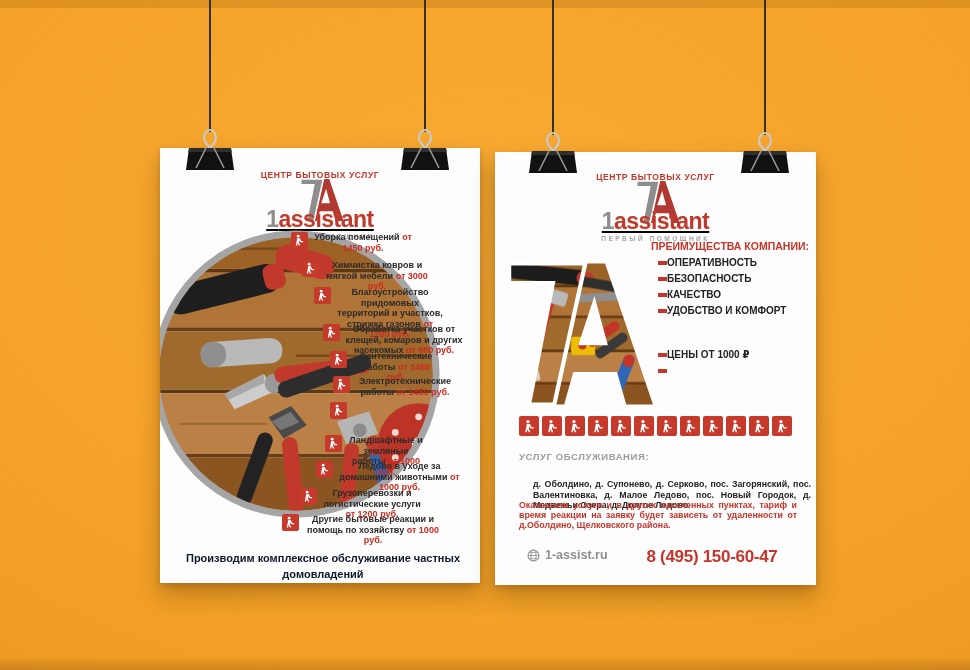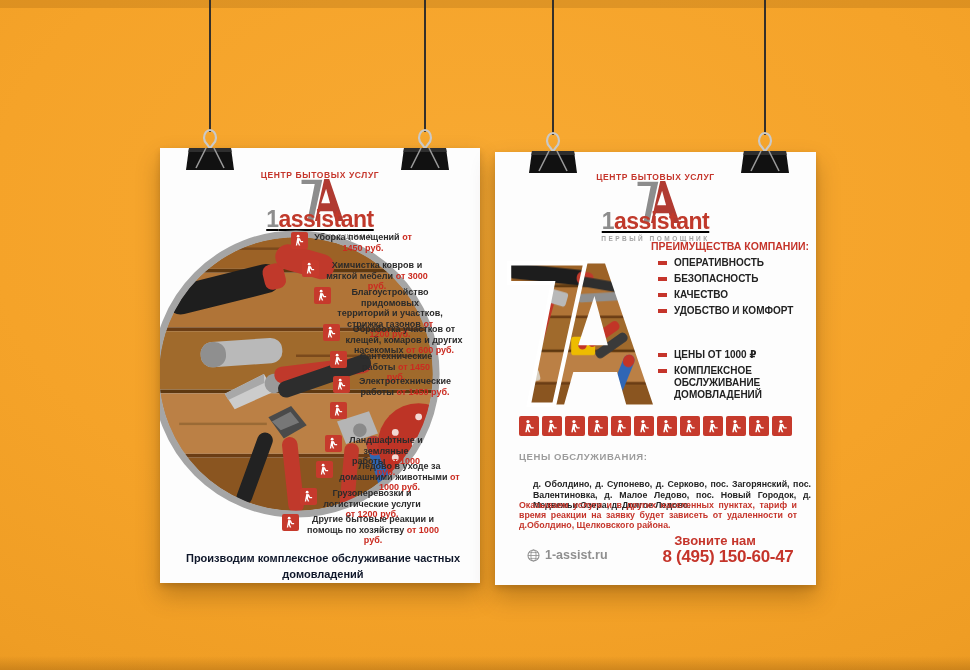--- a/index.html
+++ b/index.html
@@ -26,21 +26,21 @@
   .svc{position:absolute;display:flex;align-items:flex-start;gap:5px;text-align:center;}
   .sq{flex:0 0 auto;width:17px;height:17px;border-radius:2px;background:#c63a2c;
       display:flex;align-items:center;justify-content:center;}
   .sq svg{width:13px;height:13px;fill:#fff;}
   .svc p{margin:0;font-size:9px;line-height:10.5px;font-weight:bold;color:#2b2b2b;}
   .svc .price{color:#cb2b20;}
   .slogan{position:absolute;left:12px;right:6px;text-align:center;color:#0f172a;
           font-weight:bold;font-size:11px;line-height:16px;}
   
   .adv-title{position:absolute;color:#c5352b;font-weight:bold;font-size:10.5px;}
-  .adv-item{position:absolute;display:flex;gap:7px;font-size:10px;line-height:12px;
+  .adv-item{position:absolute;display:flex;font-size:10px;line-height:12px;
             font-weight:bold;color:#222;}
   .adv-item .dash{flex:0 0 auto;width:9px;height:3.5px;background:#c5352b;margin-top:4px;}
   .strip{position:absolute;display:flex;gap:3px;}
   .strip .sq{width:20px;height:20px;}
   .strip .sq svg{width:15px;height:15px;}
   .zone-title{position:absolute;color:#9c9c9c;font-weight:bold;font-size:9.5px;letter-spacing:.6px;}
   .zone-text{position:absolute;font-size:8.8px;line-height:10.6px;font-weight:bold;
              color:#242424;text-align:justify;margin:14px;}
   .zone-note{position:absolute;font-size:8.8px;line-height:10px;font-weight:bold;
              color:#c5352b;text-align:justify;margin:0;}
@@ -306,21 +306,20 @@
     <div class="adv-item" style="left:163px;top:153px;width:155px">
         <span class="dash"></span>
         <span>УДОБСТВО И КОМФОРТ</span>
       </div>
     <div class="adv-item" style="left:163px;top:197px;width:150px">
         <span class="dash"></span>
         <span>ЦЕНЫ ОТ 1000 ₽</span>
       </div>
     <div class="adv-item" style="left:163px;top:213px;width:120px">
         <span class="dash"></span>
-        <span>КОМПЛЕКСНОЕ ОБСЛУЖИВАНИЕ ДОМОВЛАДЕНИЙ</span>
       </div>
 
     <div class="strip" style="left:24px;top:264px">
       <span class="sq">
           <svg viewBox="0 0 24 24" fill="#fff">
             <circle cx="9.5" cy="4" r="2.6"></circle>
             <path d="M7.8 7.6l5 .3 2.3 5.1h3.6v2h-5l-1.8-3.6-.9 4.1 2.4 5.5h-2.6l-2.2-4.8-1 4.8H5.2l1.6-8.2z"></path>
           </svg>
         </span>
       <span class="sq">
@@ -384,36 +383,35 @@
           </svg>
         </span>
       <span class="sq">
           <svg viewBox="0 0 24 24" fill="#fff">
             <circle cx="9.5" cy="4" r="2.6"></circle>
             <path d="M7.8 7.6l5 .3 2.3 5.1h3.6v2h-5l-1.8-3.6-.9 4.1 2.4 5.5h-2.6l-2.2-4.8-1 4.8H5.2l1.6-8.2z"></path>
           </svg>
         </span>
     </div>
 
-    <div class="zone-title" style="left:24px;top:299px">ЦЕНЫ ОБСЛУЖИВАНИЯ:</div>
+    <div class="zone-title" style="left:24px;top:299px">УСЛУГ ОБСЛУЖИВАНИЯ:</div>
     <p class="zone-text" style="left:24px;top:313px;width:278px">д. Оболдино, д. Супонево, д. Серково, пос. Загорянский, пос. Валентиновка, д. Малое Ледово, пос. Новый Городок, д. Медвежьи Озера, д. Долгое Ледово.</p>
     <p class="zone-note" style="left:24px;top:348px;width:278px">Оказываем услуги и в других населенных пунктах, тариф и время реакции на заявку будет зависеть от удаленности от д.Оболдино, Щелковского района.</p>
 
     <div class="site" style="left:32px;top:396px">
       <svg width="13" height="13" viewBox="0 0 20 20">
         <circle cx="10" cy="10" r="8.5" fill="none" stroke="#8f8f8f" stroke-width="1.6"></circle>
         <ellipse cx="10" cy="10" rx="4" ry="8.5" fill="none" stroke="#8f8f8f" stroke-width="1.3"></ellipse>
         <line x1="1.5" y1="10" x2="18.5" y2="10" stroke="#8f8f8f" stroke-width="1.3"></line>
         <line x1="3" y1="5.5" x2="17" y2="5.5" stroke="#8f8f8f" stroke-width="1.1"></line>
         <line x1="3" y1="14.5" x2="17" y2="14.5" stroke="#8f8f8f" stroke-width="1.1"></line>
       </svg>
       <span>1-assist.ru</span>
     </div>
-    <div class="call-label" style="left:130px;top:381px;width:180px">Звоните нам</div>
-    <div class="phone" style="left:140px;top:395px;width:186px">8 (495) 150-60-47</div>
+    <div class="phone" style="left:124px;top:395px;width:186px">8 (495) 150-60-47</div>
   </div>
 
   <svg class="clip" style="left:182px;top:126px" viewBox="0 0 56 46">
     <path d="M28 24 C28 19 22 18 22 12 C22 7 25 4 28 4 C31 4 34 7 34 12 C34 18 28 19 28 24" fill="none" stroke="#c9c9c9" stroke-width="2.2"></path>
     <polygon points="7,22 49,22 52,44 4,44" fill="#111111"></polygon>
     <polygon points="7,22 49,22 49.6,26 6.4,26" fill="#2e2e2e"></polygon>
     <line x1="24" y1="22" x2="14" y2="42" stroke="#9a9a9a" stroke-width="1.6"></line>
     <line x1="32" y1="22" x2="42" y2="42" stroke="#9a9a9a" stroke-width="1.6"></line>
   </svg>
   <svg class="clip" style="left:397px;top:126px" viewBox="0 0 56 46">

